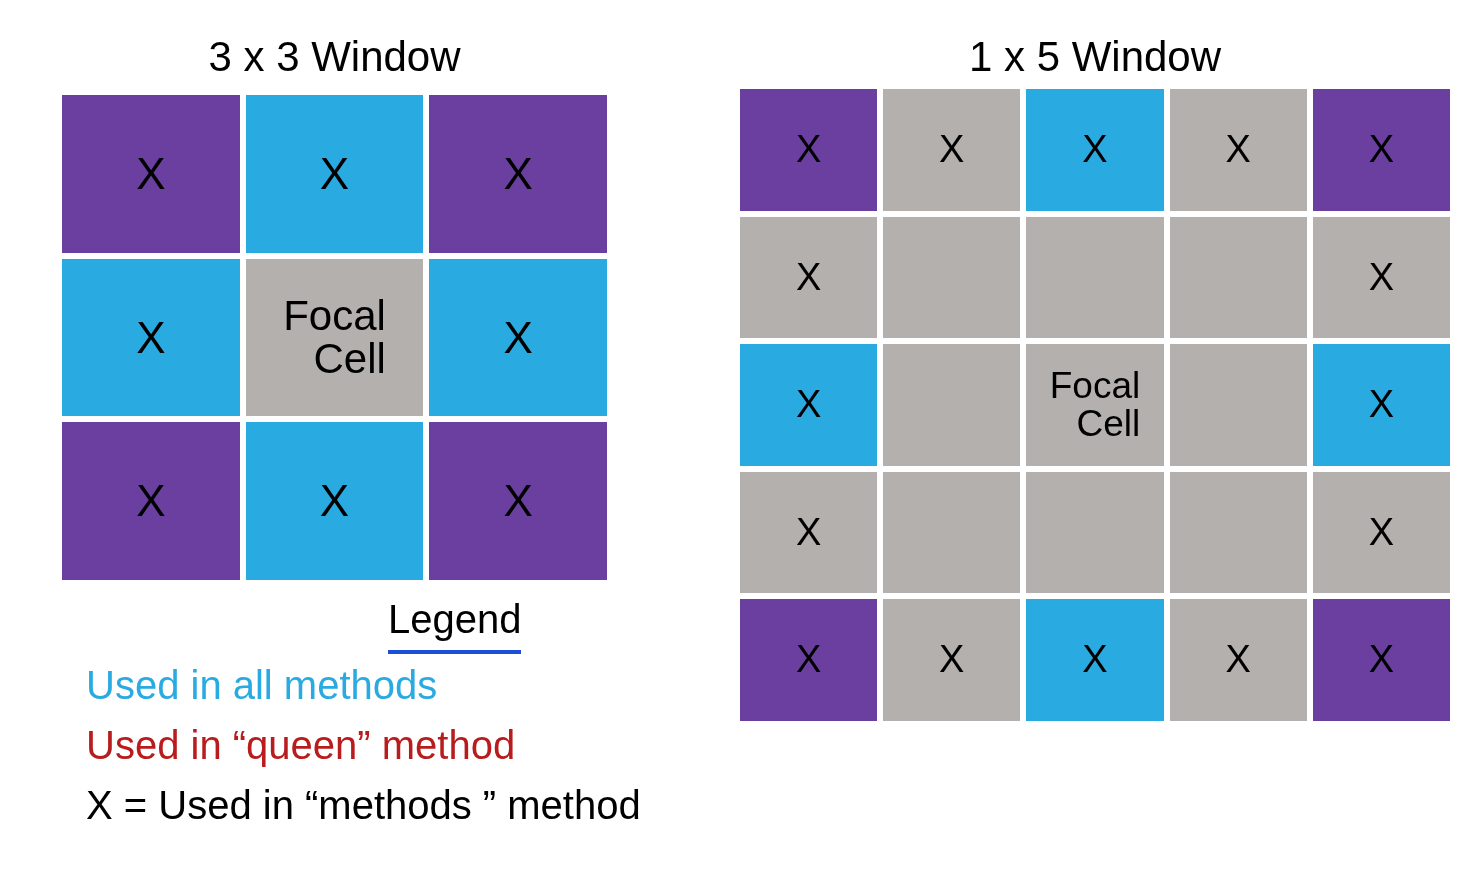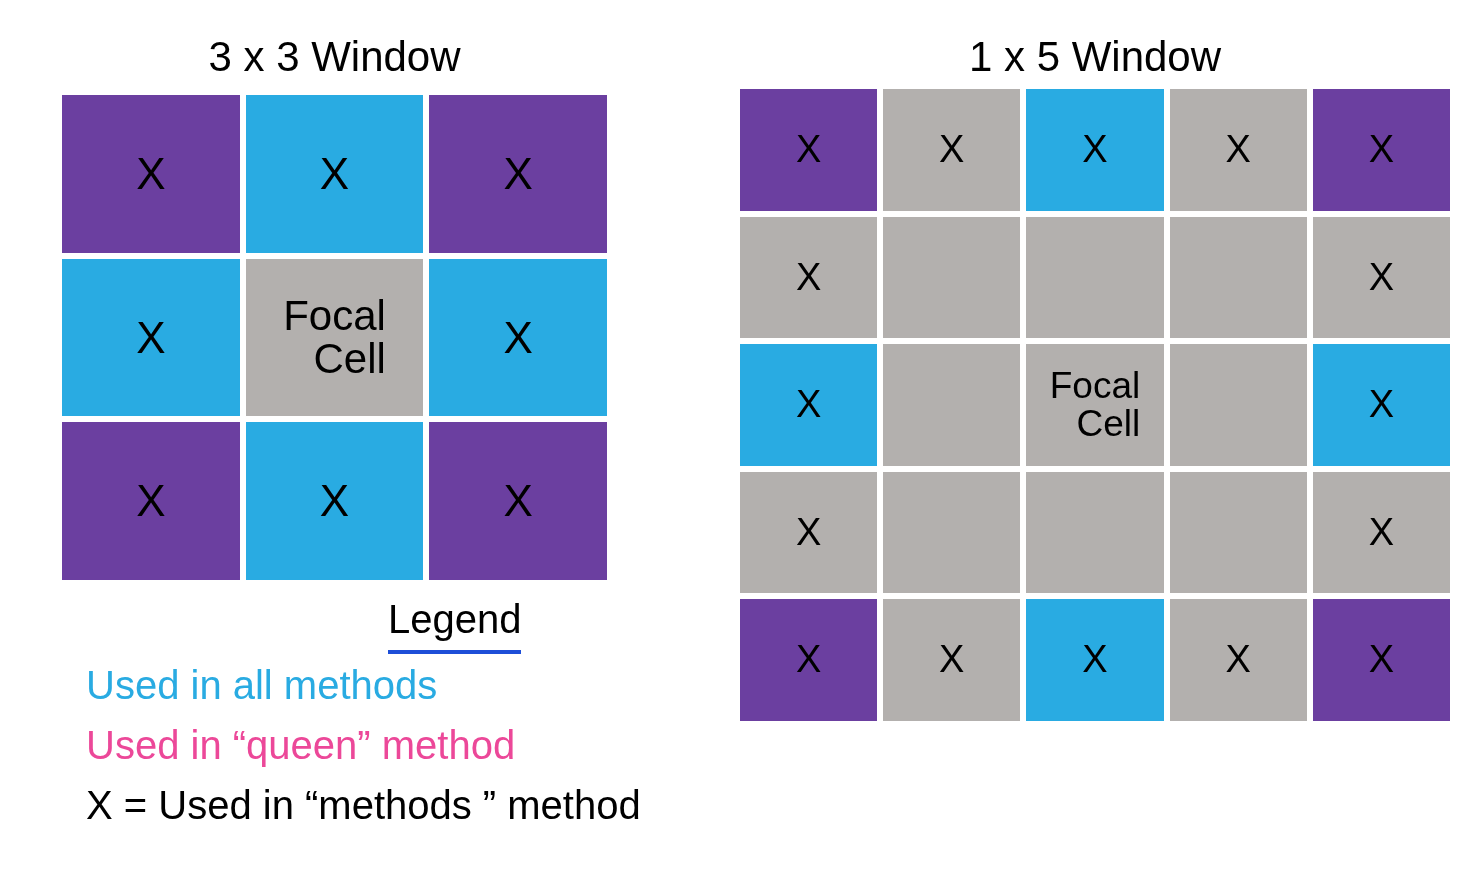--- a/index.html
+++ b/index.html
@@ -207,15 +207,15 @@
       </div>
       <div class="cell" style="background: rgb(107, 63, 160);">
         <span class="mark">X</span>
       </div>
     </div>
 </div>
 
 <div id="legend">
   <div id="legend-heading">Legend</div>
   <div class="legend-line" id="legend-line-0" style="color: rgb(41, 171, 226);">Used in all methods</div>
-  <div class="legend-line" id="legend-line-1" style="color: #ec4899;">Used in “queen” method</div>
+  <div class="legend-line" id="legend-line-1" style="color: #b91c1c;">Used in “queen” method</div>
   <div class="legend-line" id="legend-line-2" style="color: rgb(0, 0, 0);">X = Used in “methods ” method</div>
 </div>
 
 </body></html>

